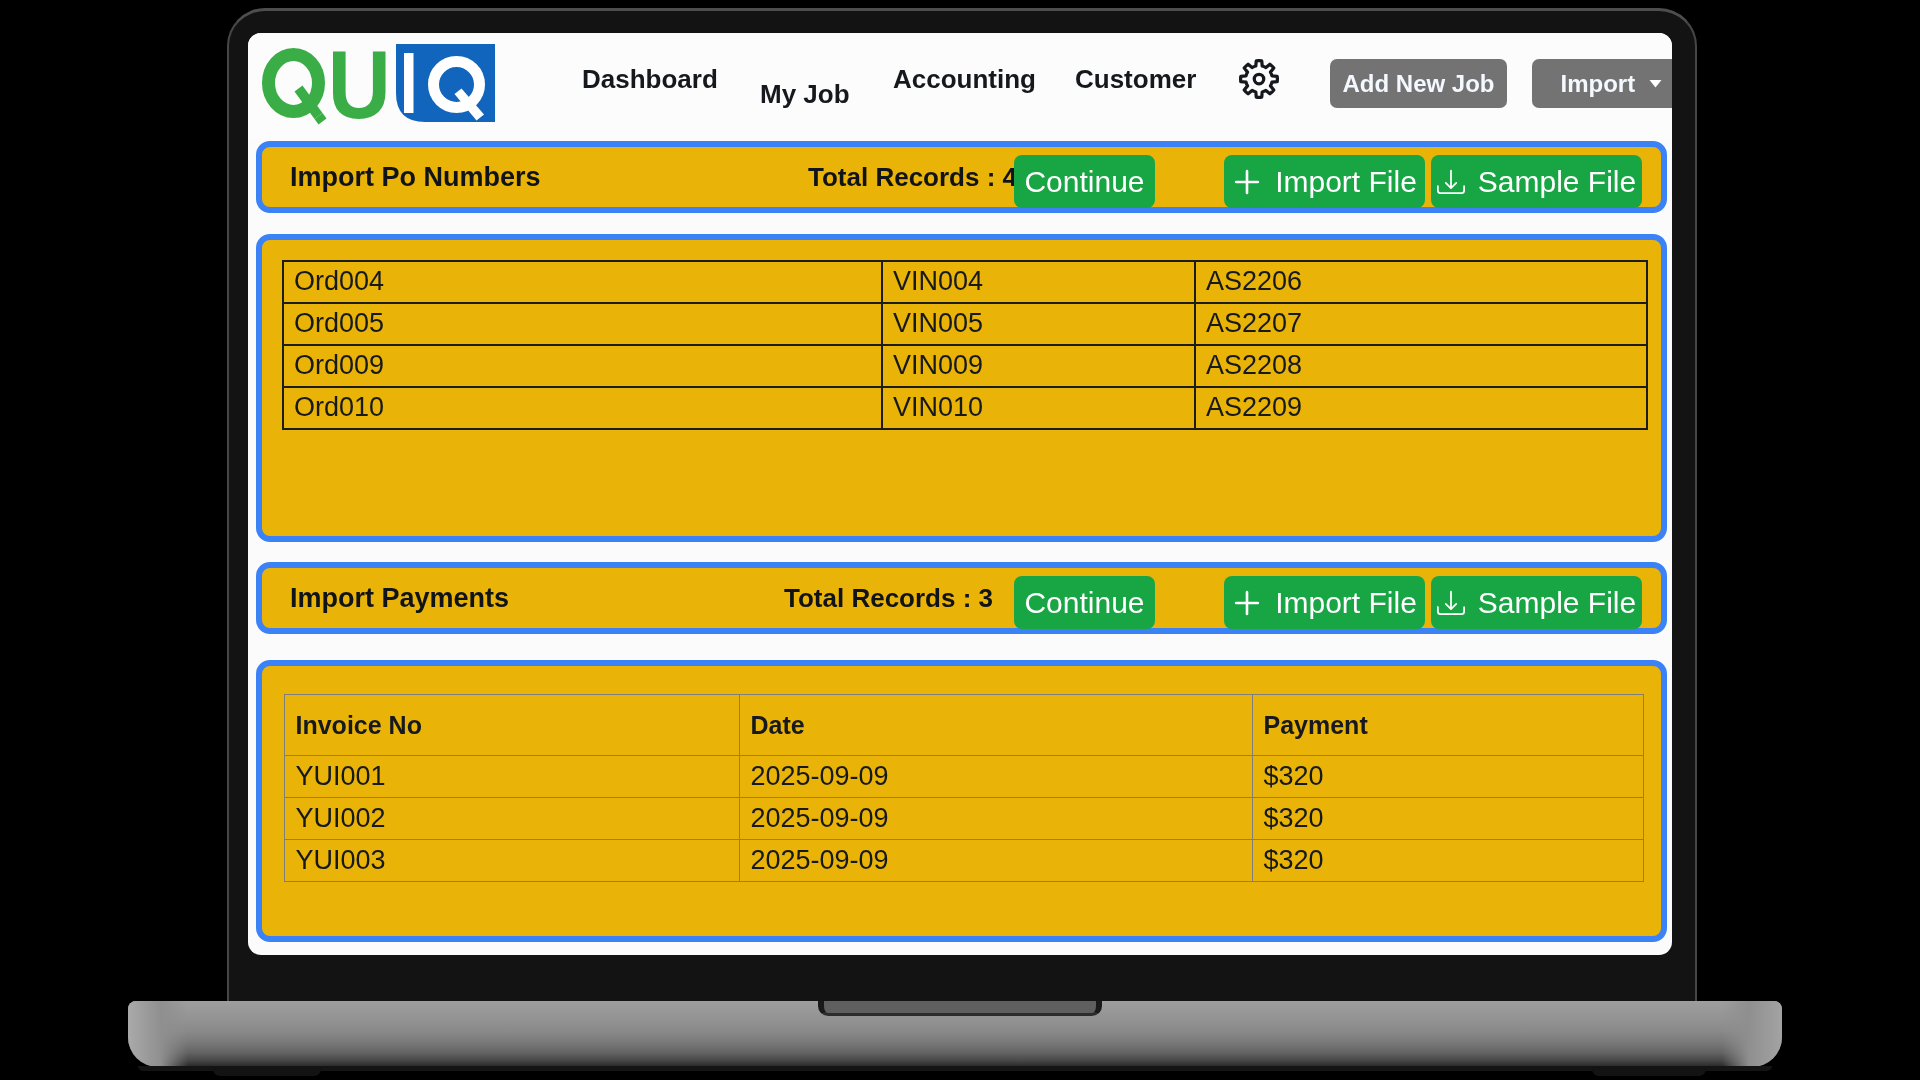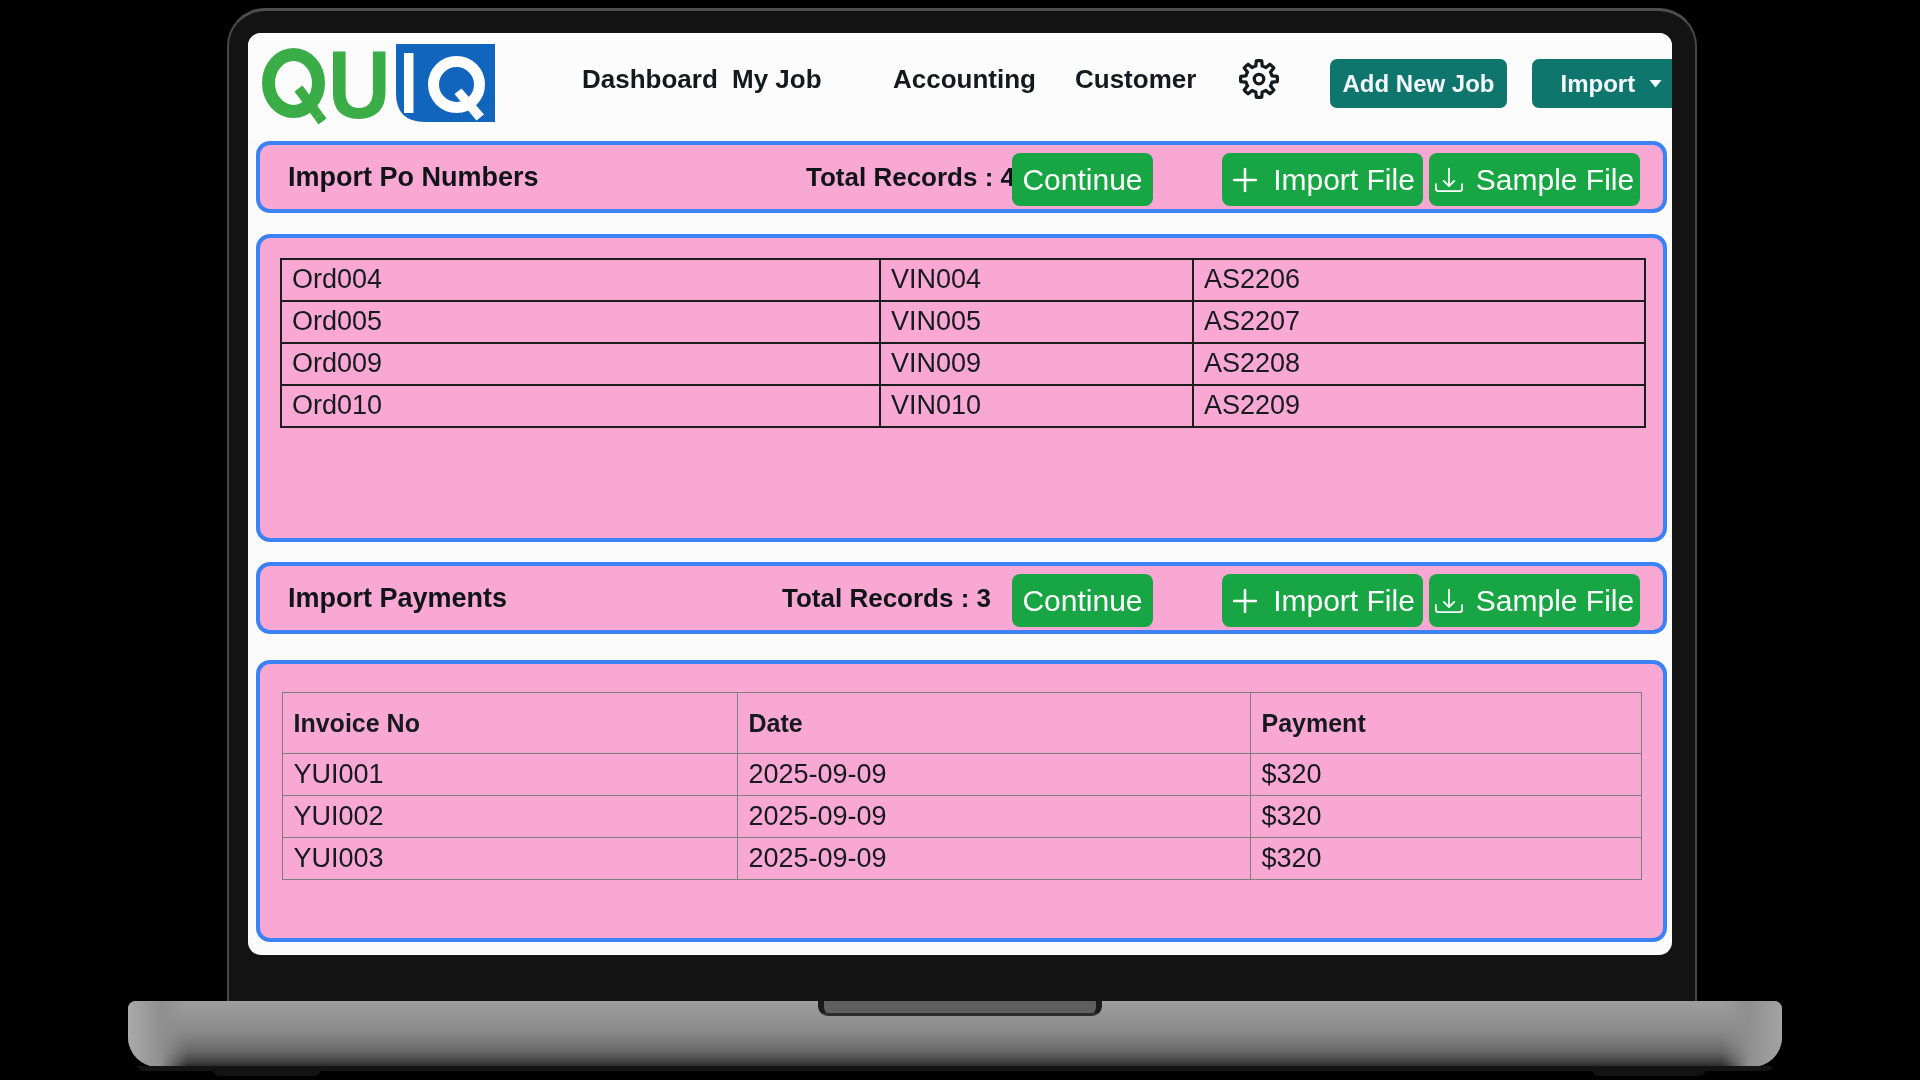--- a/index.html
+++ b/index.html
@@ -24,29 +24,29 @@
     background:#5f5f5f; border-left:6px solid #1a1a1a; border-right:6px solid #1a1a1a;
     border-bottom:3px solid #2c2c2c; border-radius:0 0 10px 10px; }
   #baseline { position:absolute; left:138px; top:1066px; width:1634px; height:5px;
     background:#141414; border-radius:0 0 14px 14px; }
   .foot { position:absolute; top:1067px; height:9px; background:#131313; border-radius:0 0 7px 7px; }
 
   
   #nav { position:absolute; left:0; top:0; width:1424px; height:105px; background:#fcfcfc; }
   .navlink { position:absolute; top:65px; font-size:26px; font-weight:bold; color:#15191d;
     transform:translateY(-50%); top:46px; }
-  .bluebtn { position:absolute; background:#0f766e; color:#f4f9ff; border-radius:7px;
+  .bluebtn { position:absolute; background:#737373; color:#f4f9ff; border-radius:7px;
     display:flex; align-items:center; justify-content:center; font-size:24px; font-weight:bold; }
 
   
   #logo { position:absolute; left:0; top:0; width:260px; height:100px; }
 
   
-  .card { position:absolute; left:8px; width:1411px; background:#f9a8d4;
-    border:4px solid #3b82f6; border-radius:14px; }
+  .card { position:absolute; left:8px; width:1411px; background:#eab308;
+    border:6px solid #3b82f6; border-radius:14px; }
   .secbar { height:72px; }
   .sectitle { position:absolute; left:28px; top:50%; transform:translateY(-50%);
     font-size:27px; font-weight:bold; color:#101418; }
   .totrec { position:absolute; top:50%; transform:translateY(-50%);
     font-size:26px; font-weight:bold; color:#101418; }
   .gbtn { position:absolute; background:#18a544; color:#fff; border-radius:8px;
     display:flex; align-items:center; justify-content:center; font-size:30px; }
   .gbtn svg { margin-right:13px; }
 
   
@@ -79,21 +79,21 @@
       </g>
       <path d="M74.5 80 L66.5 86 L70.5 91.5 L78.5 85.5 Z" fill="#3aad46"></path>
       <g transform="translate(79.8,85) scale(0.9,1)">
         <text x="0" y="0" font-family="Liberation Sans" font-weight="bold" font-size="97" fill="#3aad46">U</text>
       </g>
       <rect x="156" y="20" width="9.5" height="60" fill="#fff"></rect>
       <circle cx="208.5" cy="51.5" r="23" fill="none" stroke="#fff" stroke-width="11"></circle>
       <path d="M206.5 61 L213.5 55.5 L236 81.5 L228.5 87.5 Z" fill="#fff"></path>
     </svg>
     <span class="navlink" style="left:334px;">Dashboard</span>
-    <span class="navlink" style="left:484px;">My Job</span>
+    <span class="navlink" style="left:512px;margin-top:15px;">My Job</span>
     <span class="navlink" style="left:645px;">Accounting</span>
     <span class="navlink" style="left:827px;">Customer</span>
     <svg class="abs" style="left:991px; top:26px;" width="40" height="40" viewBox="0 0 16 16" fill="none" stroke="#15191d" stroke-width="1.3" stroke-linejoin="round">
       <path d="M6.91 0.73 A7.35 7.35 0 0 1 9.09 0.73 L9.29 2.81 A5.35 5.35 0 0 1 10.76 3.41 L12.37 2.09 A7.35 7.35 0 0 1 13.91 3.63 L12.59 5.24 A5.35 5.35 0 0 1 13.19 6.71 L15.27 6.91 A7.35 7.35 0 0 1 15.27 9.09 L13.19 9.29 A5.35 5.35 0 0 1 12.59 10.76 L13.91 12.37 A7.35 7.35 0 0 1 12.37 13.91 L10.76 12.59 A5.35 5.35 0 0 1 9.29 13.19 L9.09 15.27 A7.35 7.35 0 0 1 6.91 15.27 L6.71 13.19 A5.35 5.35 0 0 1 5.24 12.59 L3.63 13.91 A7.35 7.35 0 0 1 2.09 12.37 L3.41 10.76 A5.35 5.35 0 0 1 2.81 9.29 L0.73 9.09 A7.35 7.35 0 0 1 0.73 6.91 L2.81 6.71 A5.35 5.35 0 0 1 3.41 5.24 L2.09 3.63 A7.35 7.35 0 0 1 3.63 2.09 L5.24 3.41 A5.35 5.35 0 0 1 6.71 2.81 Z"></path>
       <circle cx="8" cy="8" r="1.9"></circle>
     </svg>
     <div class="bluebtn" style="left:1082px; top:26px; width:177px; height:49px;">Add New Job</div>
     <div class="bluebtn" style="left:1284px; top:26px; width:158px; height:49px;">Import&nbsp;&nbsp;<svg width="13" height="9" viewBox="0 0 13 9">
           <path d="M0.5 1 L6.5 8.5 L12.5 1 Z" fill="#fff"></path>
         </svg></div>

